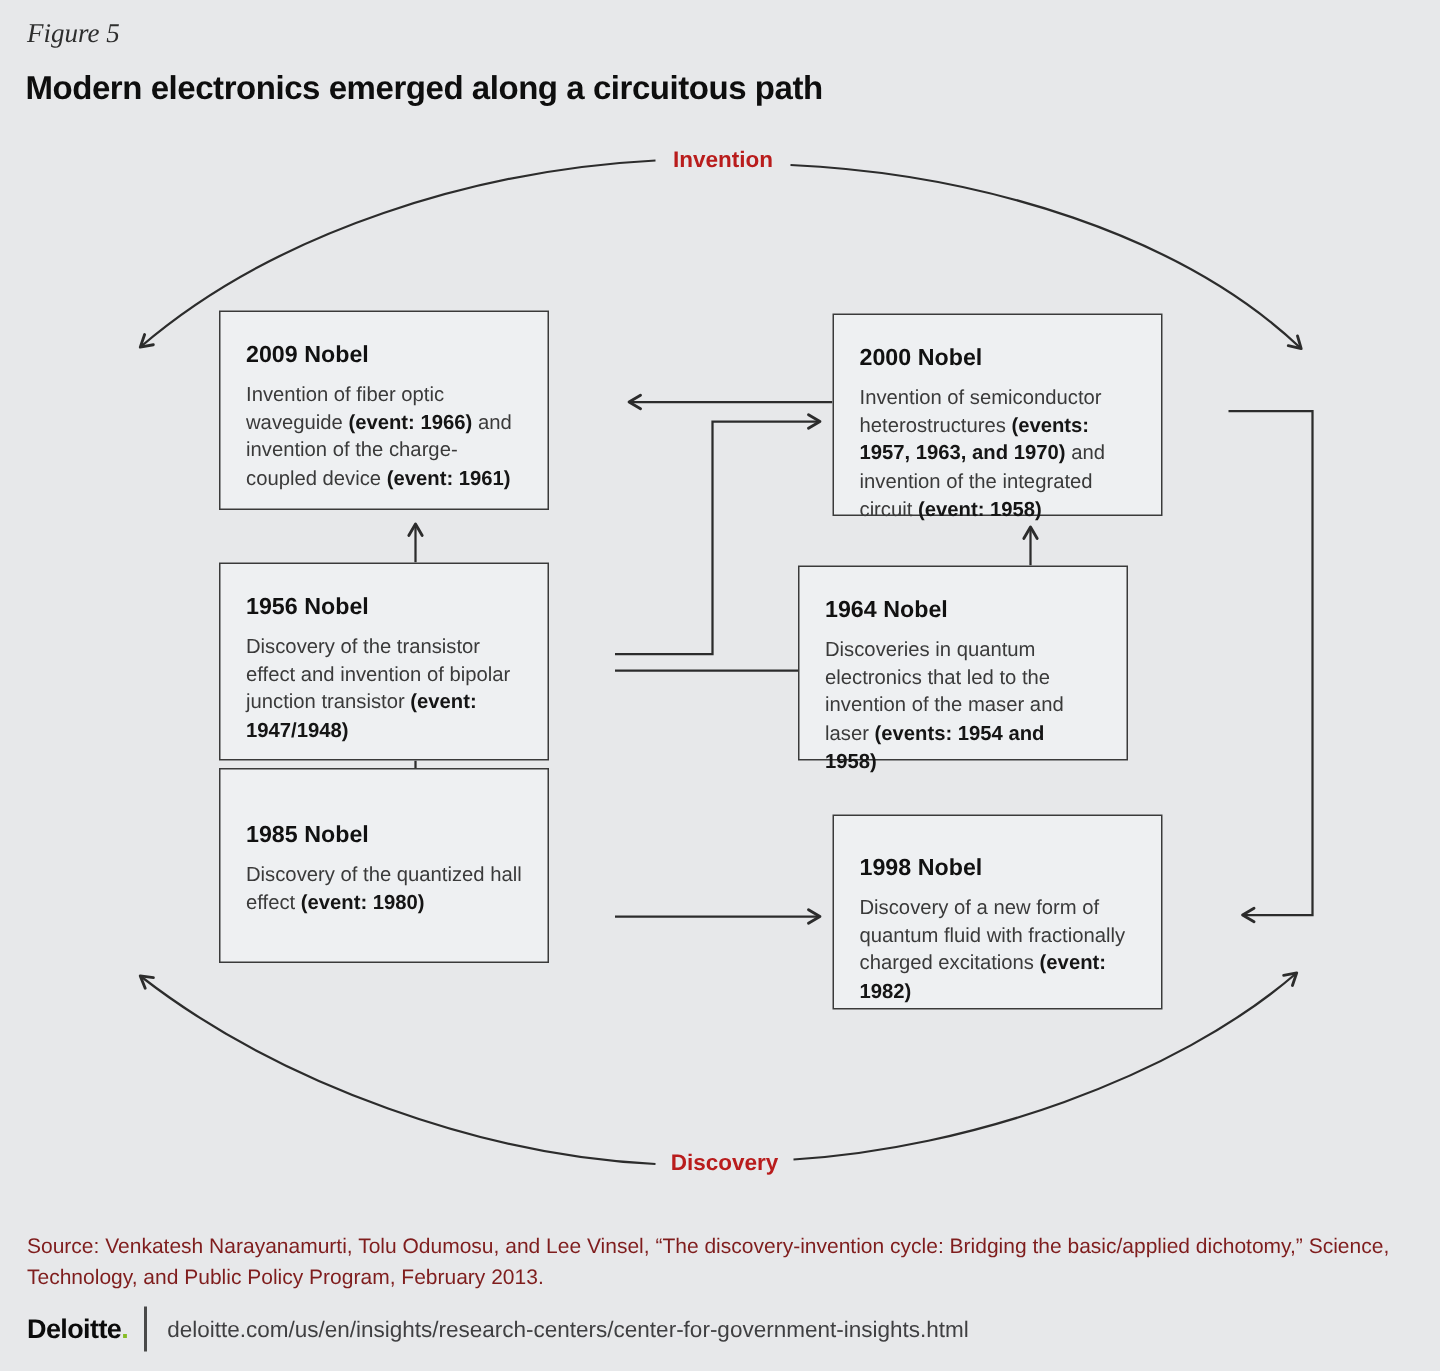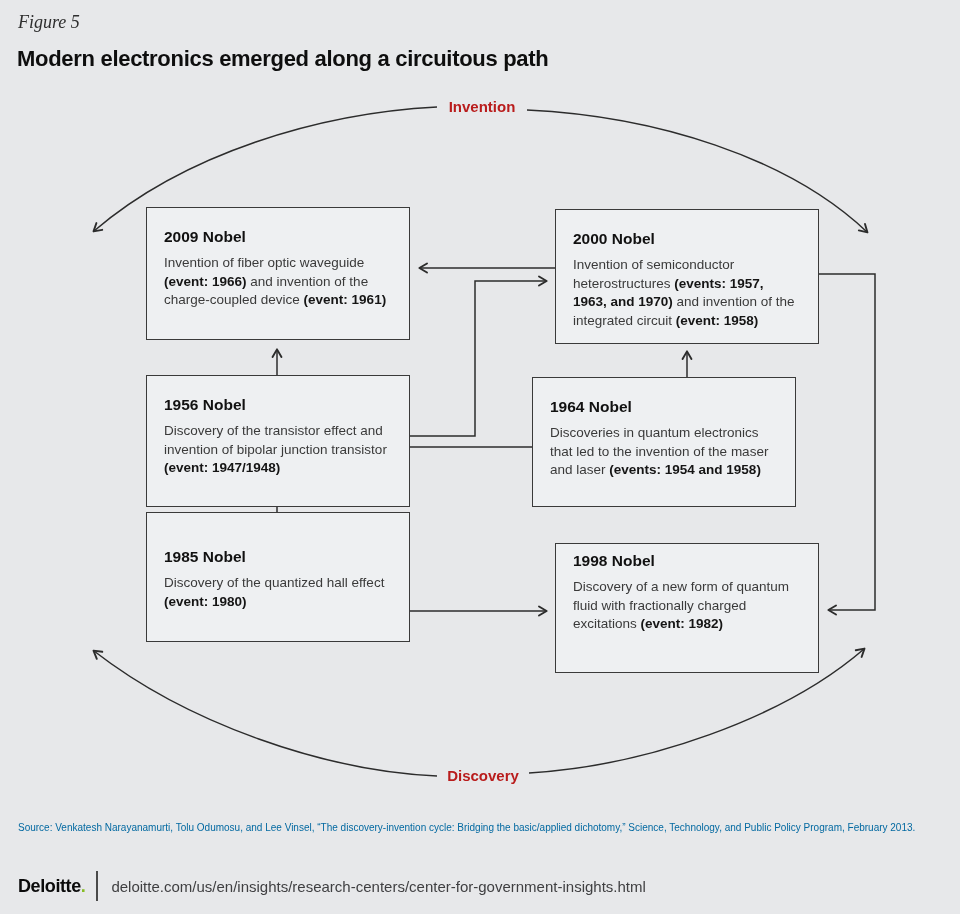--- a/index.html
+++ b/index.html
@@ -23,43 +23,43 @@
   svg.arrow-layer { position: absolute; left: 0; top: 0; }
   svg.arrow-layer path { stroke: #2c2c2c; stroke-width: 1.5; fill: none; }
   .cycle-label {
     position: absolute; transform: translateX(-50%);
     font-weight: bold; font-size: 15px; color: #b91c1c;
     white-space: nowrap;
   }
   .invention-label { left: 482px; top: 98px; }
   .discovery-label { left: 483px; top: 767px; }
   .nobel-box {
-    position: absolute; width: 264px;
+    position: absolute; width: 220px;
     background: #eef0f2;
     border: 1.5px solid #3a3a3a;
     box-sizing: border-box;
     padding: 20px 17px 0 17px;
   }
   .box-2009 { left: 146px; top: 207px; height: 133px; }
   .box-2000 { left: 555px; top: 209px; height: 135px; }
   .box-1956 { left: 146px; top: 375px; height: 132px; }
   .box-1964 { left: 532px; top: 377px; height: 130px; }
   .box-1985 { left: 146px; top: 512px; height: 130px; padding-top: 35px; }
-  .box-1998 { left: 555px; top: 543px; height: 130px; padding-top: 8px; }
+  .box-1998 { left: 555px; top: 543px; height: 130px; padding-top: 26px; }
   .nobel-title {
     font-weight: bold; font-size: 15.5px; color: #111;
     margin-bottom: 8px;
   }
   .nobel-body {
     font-size: 13.5px; color: #3a3a3a; line-height: 1.38;
   }
   .seg-bold { font-weight: bold; color: #151515; }
   .source-note {
     position: absolute; left: 18px; top: 820px; width: 924px;
-    font-size: 10px; color: #0369a1; line-height: 1.5;
+    font-size: 14px; color: #7f1d1d; line-height: 1.5;
   }
   .footer-bar {
     position: absolute; left: 18px; top: 869px;
     display: flex; align-items: center; height: 34px;
   }
   .brand {
     font-weight: bold; font-size: 18px; color: #0b0b0b;
     letter-spacing: -0.4px;
   }
   .brand-dot { color: #86bc25; }

